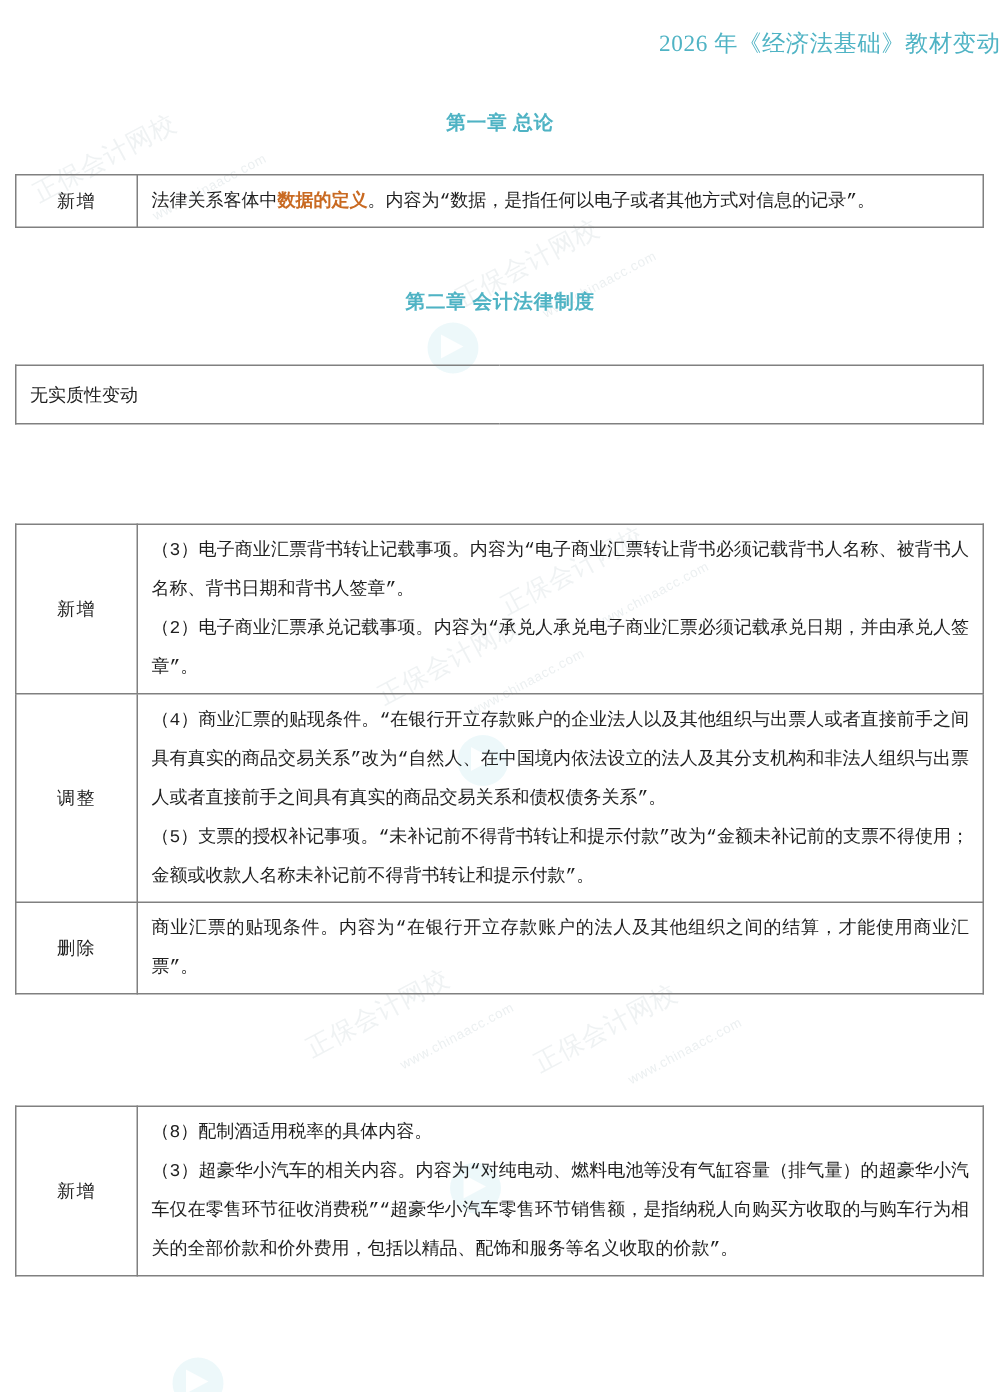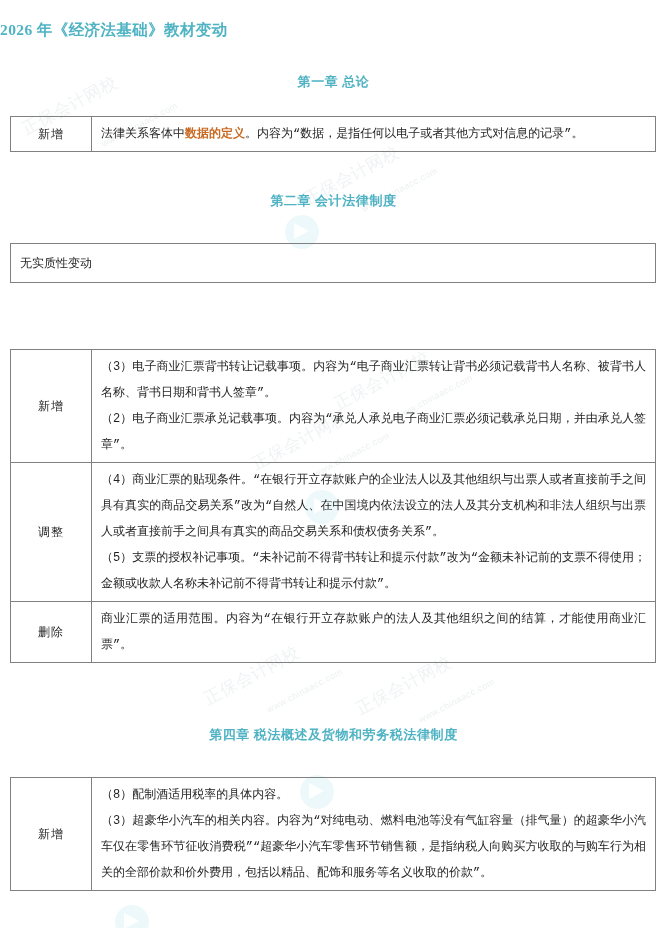--- a/index.html
+++ b/index.html
@@ -54,23 +54,23 @@
   }
 
   
   .page {
     position: relative;
     z-index: 1;
     padding: 0;
   }
 
   .doc-title {
-    text-align: left;
+    text-align: right;
     color: #4fb3c4;
-    font-weight: bold;
+    font-weight: normal;
     font-size: 15.5px;
     letter-spacing: .4px;
     margin: 20px 0 0 0;
     line-height: 20px;
   }
 
   .chapter-heading {
     text-align: center;
     color: #4fb3c4;
     font-weight: bold;
@@ -187,30 +187,29 @@
       <tr>
         <td class="type-cell">调整</td>
         <td class="body-cell">
           <p class="para">（4）商业汇票的贴现条件。“在银行开立存款账户的企业法人以及其他组织与出票人或者直接前手之间具有真实的商品交易关系”改为“自然人、在中国境内依法设立的法人及其分支机构和非法人组织与出票人或者直接前手之间具有真实的商品交易关系和债权债务关系”。</p>
           <p class="para">（5）支票的授权补记事项。“未补记前不得背书转让和提示付款”改为“金额未补记前的支票不得使用；金额或收款人名称未补记前不得背书转让和提示付款”。</p>
         </td>
       </tr>
       <tr>
         <td class="type-cell">删除</td>
         <td class="body-cell">
-          <p class="para">商业汇票的适用范围。内容为“在银行开立存款账户的法人及其他组织之间的结算，才能使用商业汇票”。</p>
+          <p class="para">商业汇票的贴现条件。内容为“在银行开立存款账户的法人及其他组织之间的结算，才能使用商业汇票”。</p>
         </td>
       </tr>
     </tbody>
   </table>
 
   <div class="spacer-lg"></div>
   <div class="spacer-md"></div>
 
-  <h2 class="chapter-heading">第四章   税法概述及货物和劳务税法律制度</h2>
   <div class="spacer-md"></div>
   <table class="change-table">
     <tbody>
       <tr>
         <td class="type-cell">新增</td>
         <td class="body-cell">
           <p class="para">（8）配制酒适用税率的具体内容。</p>
           <p class="para">（3）超豪华小汽车的相关内容。内容为“对纯电动、燃料电池等没有气缸容量（排气量）的超豪华小汽车仅在零售环节征收消费税”“超豪华小汽车零售环节销售额，是指纳税人向购买方收取的与购车行为相关的全部价款和价外费用，包括以精品、配饰和服务等名义收取的价款”。</p>
         </td>
       </tr>

